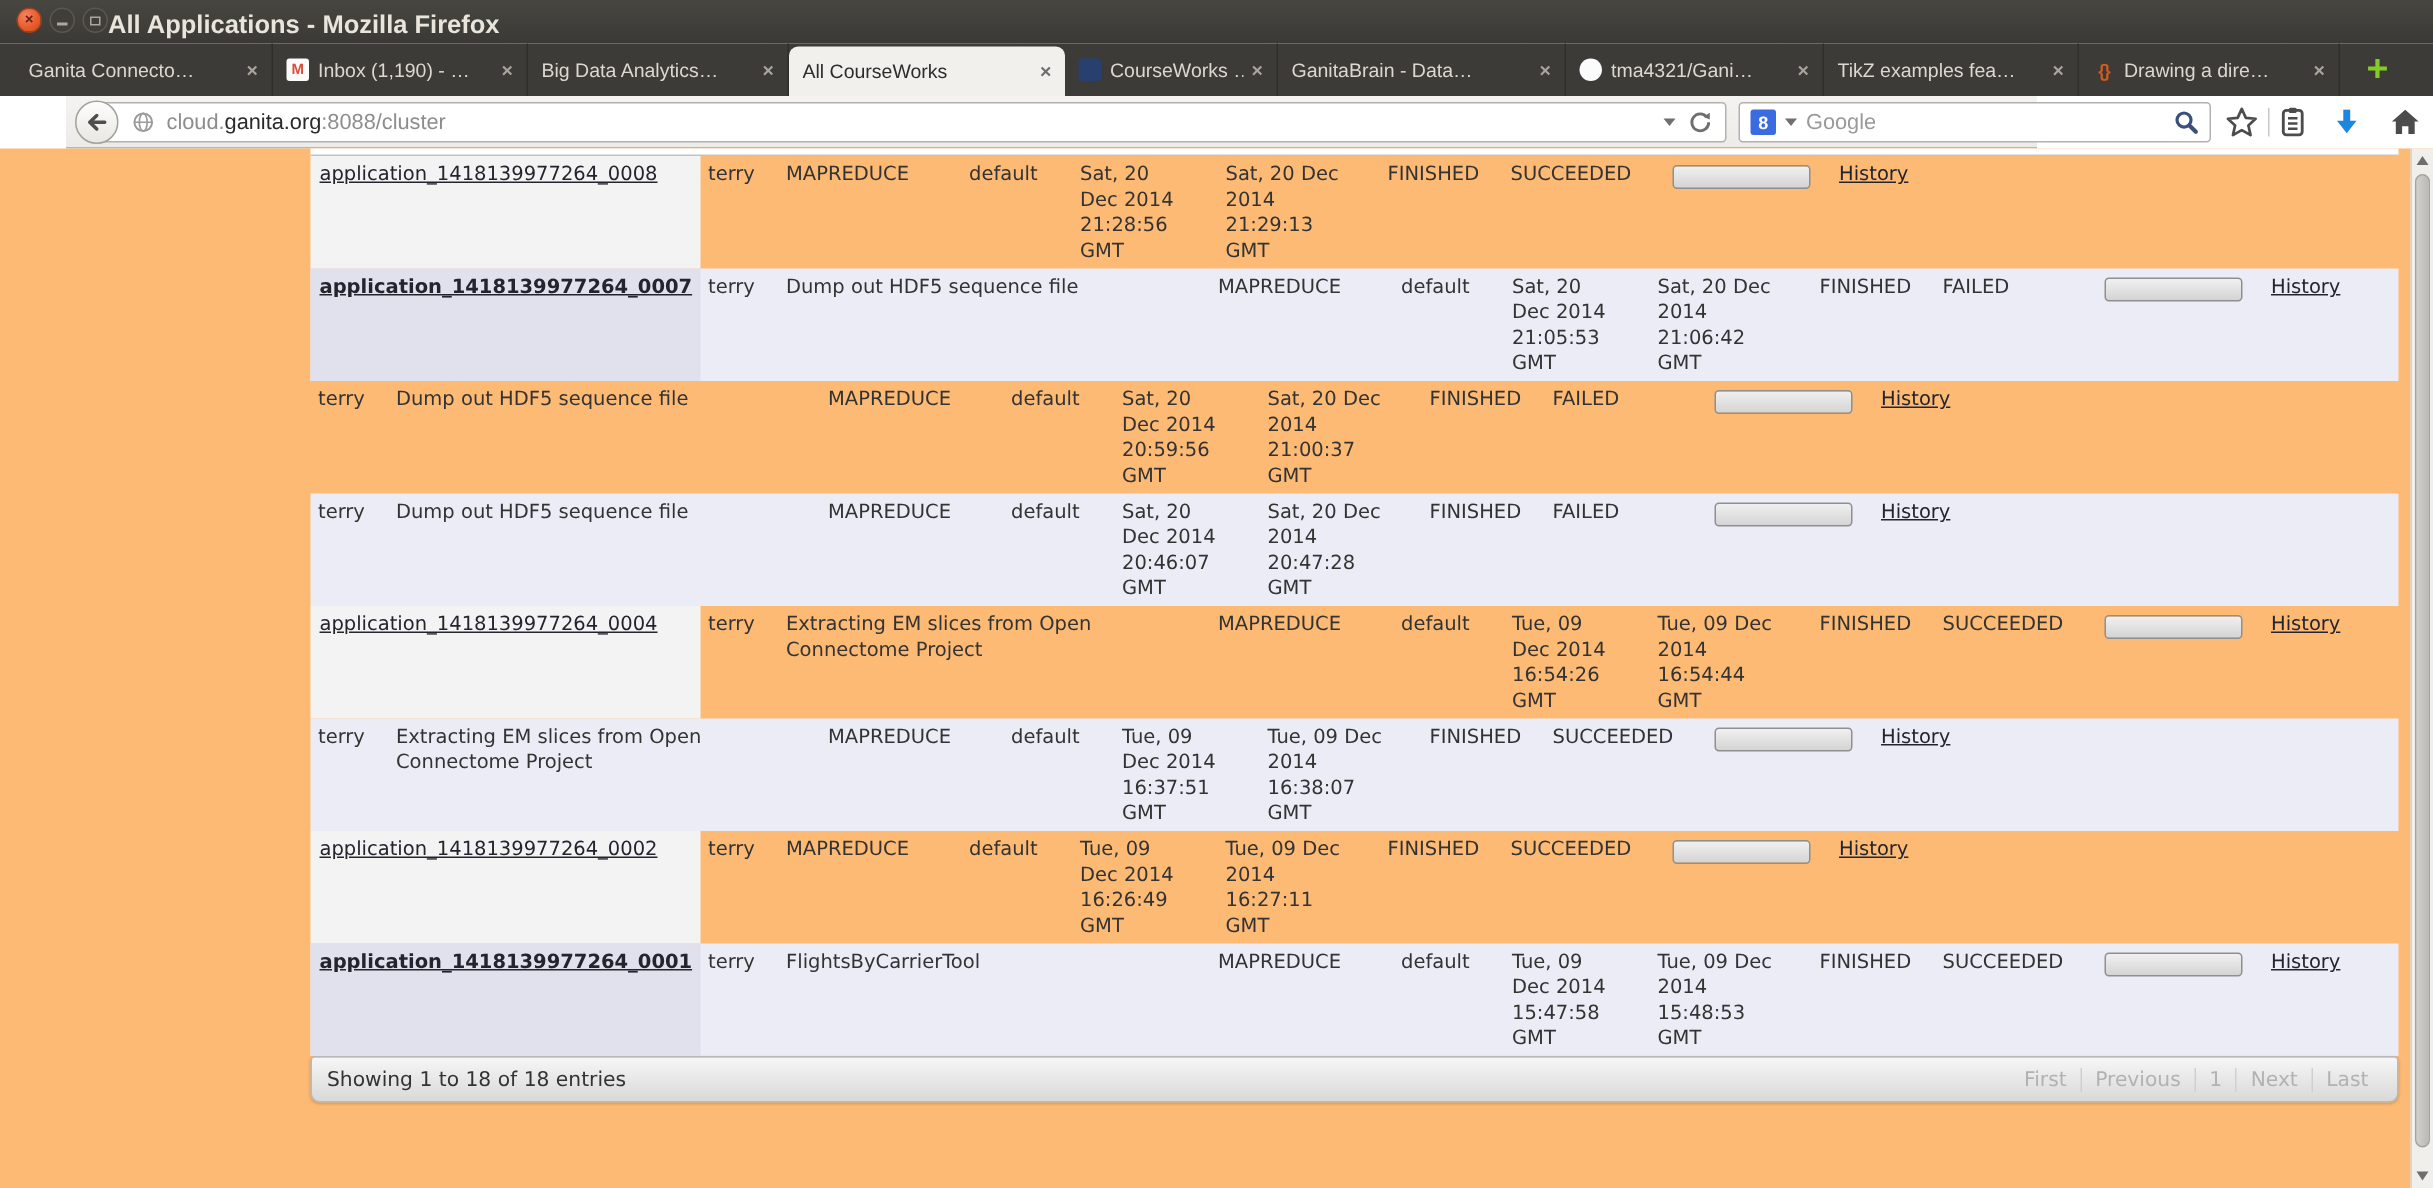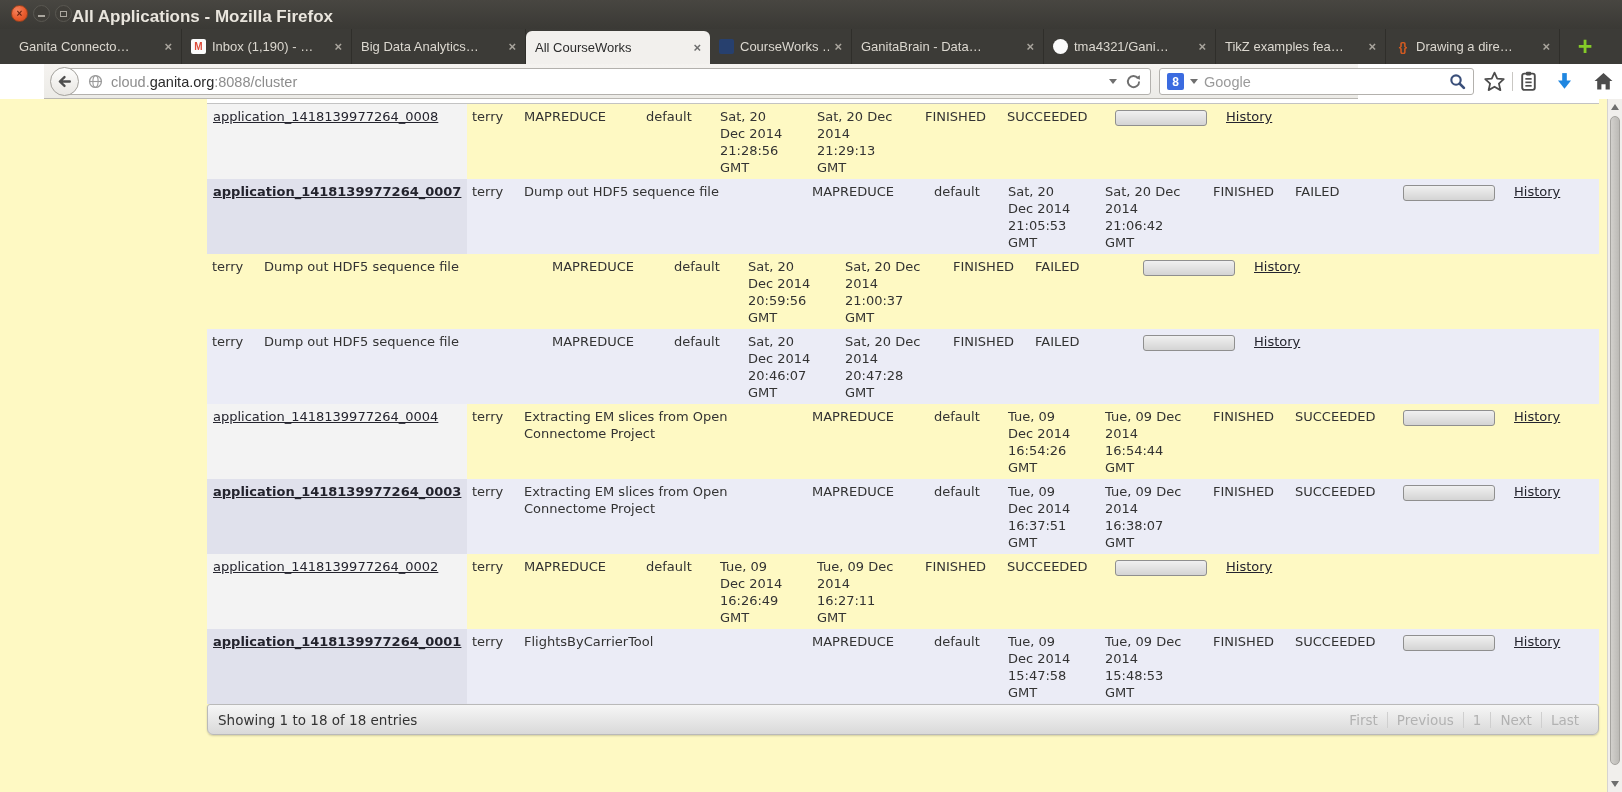--- a/index.html
+++ b/index.html
@@ -62,21 +62,21 @@
   .google-logo{width:17px;height:17px;background:#3b6be0;border-radius:2px;color:#fff;
     font-size:12px;font-weight:bold;display:flex;align-items:center;justify-content:center;flex:0 0 auto;}
   .search-caret{margin:0 0 0 6px;}
   .search-placeholder{color:#9a9a9a;font-size:14.5px;flex:1;margin-left:6px;}
   .tb-icon{position:absolute;top:7px;width:21px;height:21px;}
   .tb-sep{position:absolute;top:8px;width:1px;height:19px;background:#c9c7c3;}
   .menu-icon{position:absolute;left:1589px;top:9px;width:23px;height:17px;
     display:flex;flex-direction:column;justify-content:space-between;}
   .menu-icon .bar{height:3.4px;background:#4a4a4a;border-radius:1px;}
   
-  .content{position:absolute;left:0;top:99px;width:1622px;height:693px;background:#fef9c3;
+  .content{position:absolute;left:0;top:99px;width:1622px;height:693px;background:#fdba74;
     font-family:"DejaVu Sans","Liberation Sans",sans-serif;}
   .table-wrap{position:absolute;left:207px;top:0;width:1392px;}
   .sliver{height:4px;background:#fff;border-bottom:1px solid #c3c3c3;}
   .trow{display:flex;width:100%;height:75px;box-sizing:border-box;font-size:13px;color:#333;}
   .trow.alt{background:#ebecf6;}
   .trow.alt .c-id{background:#e0e1ec;font-weight:bold;}
   .trow:not(.alt) .c-id{background:#f3f3f3;}
   .td{padding:4px 5px;box-sizing:border-box;line-height:17px;overflow:hidden;}
   .c-id{width:260px;padding-left:6px;}
   .c-user{width:52px}
@@ -332,21 +332,20 @@
 16:54:44
 GMT</div>
     <div class="td c-state">FINISHED</div>
     <div class="td c-final">SUCCEEDED</div>
     <div class="td c-prog">
             <div class="pbar"></div>
           </div>
     <div class="td c-track"><a class="cell-link">History</a></div>
   </div>
         <div class="trow alt">
-    <div class="td c-id"><a class="cell-link">application_1418139977264_0003</a></div>
     <div class="td c-user">terry</div>
     <div class="td c-name">Extracting EM slices from Open Connectome Project</div>
     <div class="td c-type">MAPREDUCE</div>
     <div class="td c-queue">default</div>
     <div class="td c-start">Tue, 09
 Dec 2014
 16:37:51
 GMT</div>
     <div class="td c-finish">Tue, 09 Dec
 2014

